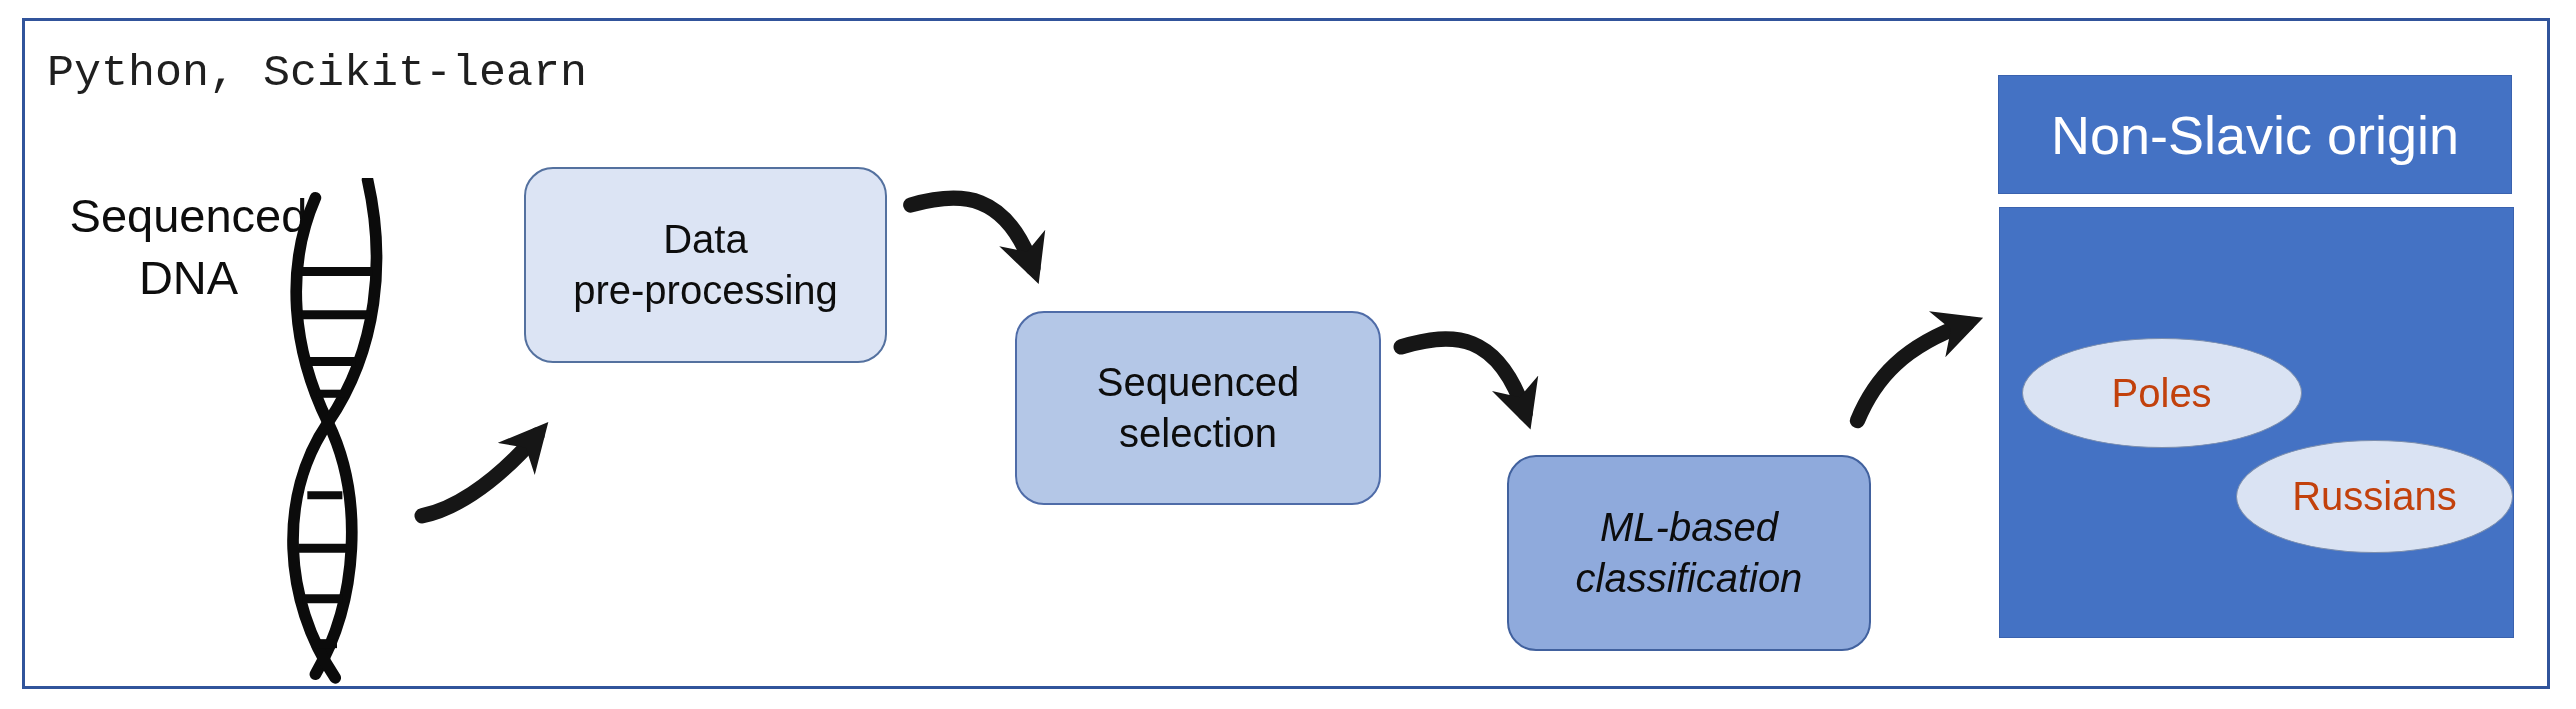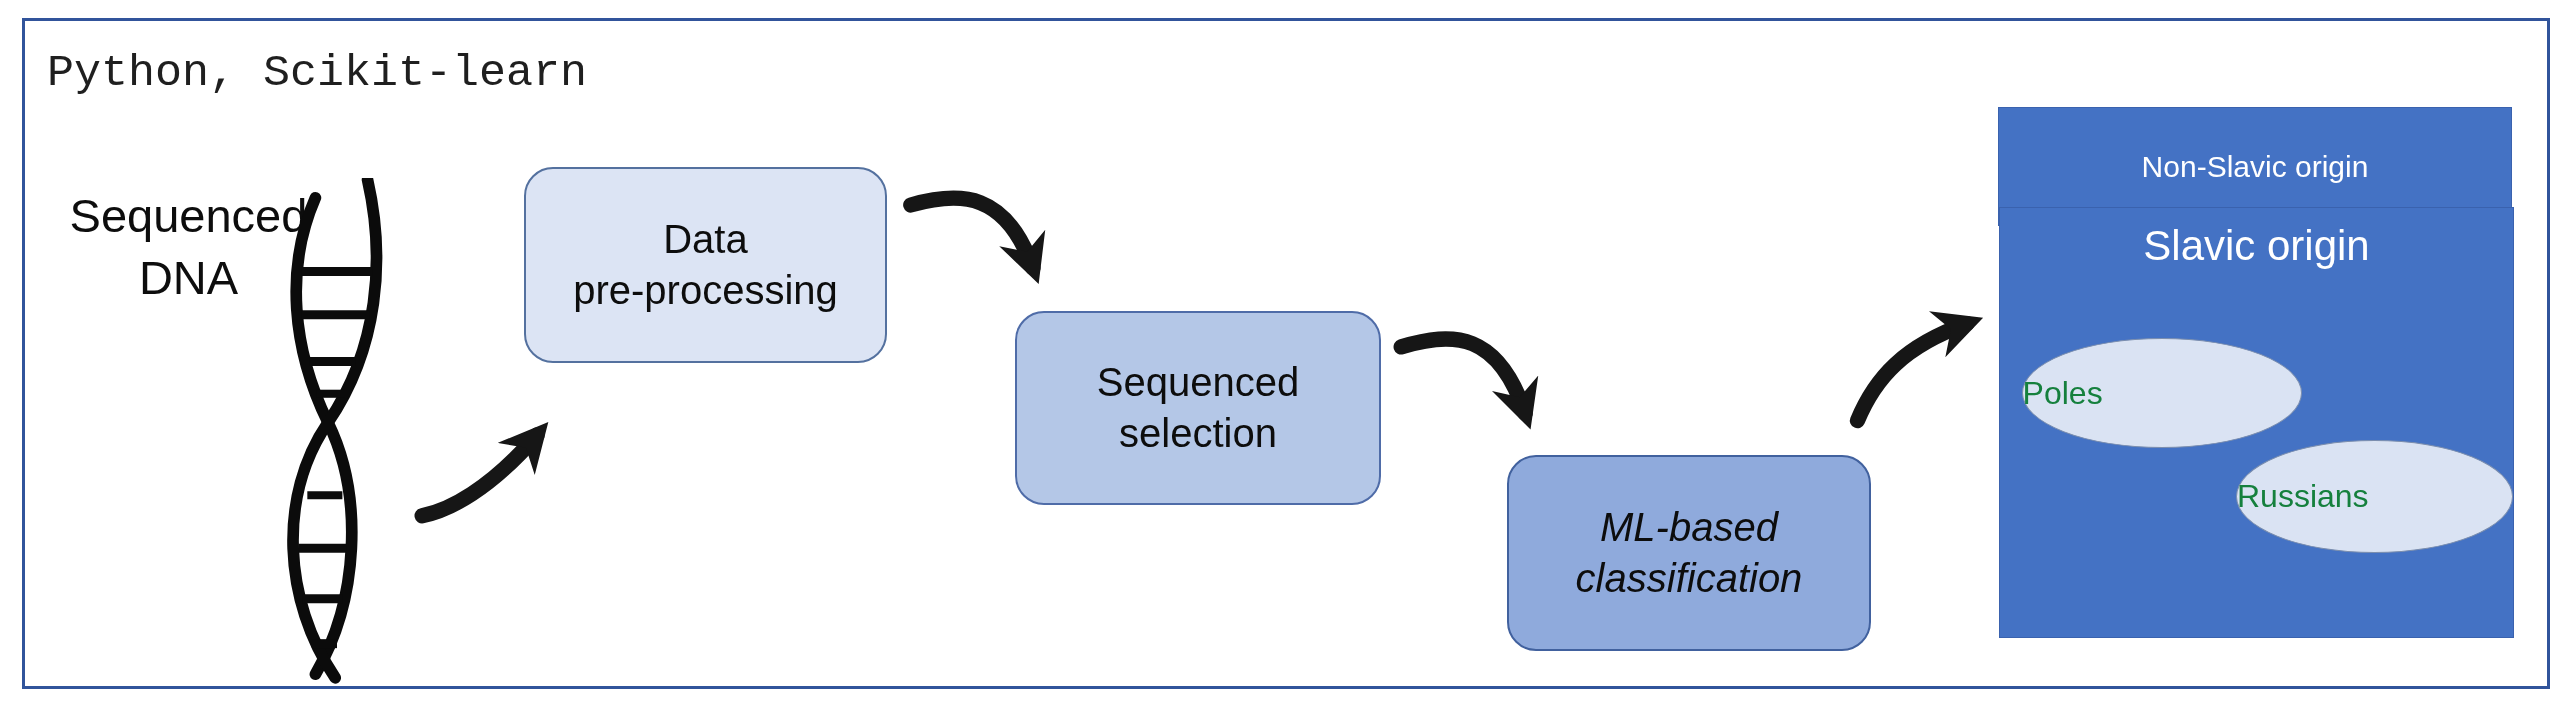--- a/index.html
+++ b/index.html
@@ -67,40 +67,39 @@
   .step-3 { left: 1507px; top: 455px; width: 364px; height: 196px; }
   .class-box {
     position: absolute;
     box-sizing: border-box;
     border: 1.8px solid #3a62ae;
     color: #ffffff;
   }
   .class-nonslavic {
     left: 1998px; top: 75px; width: 514px; height: 119px;
     display: flex; align-items: center; justify-content: center;
-    font-size: 30px;
-    margin-top: 32px;
+    font-size: 54px;
   }
   .class-slavic {
     left: 1999px; top: 207px; width: 515px; height: 431px;
     font-size: 42px;
   }
   .slavic-title {
     position: absolute;
     left: 0; top: 14.4px; width: 100%;
     text-align: center;
   }
   .group-oval {
     position: absolute;
     box-sizing: border-box;
     border: 1.8px solid #7b8eae;
     border-radius: 50%;
-    display: flex; align-items: center; 
-    font-size: 32px;
-    color: #15803d;
+    display: flex; align-items: center; justify-content: center;
+    font-size: 40px;
+    color: #c2410c;
   }
   .oval-poles    { left: 21.6px;  top: 130px; width: 280px; height: 110px; }
   .oval-russians { left: 236px; top: 232px; width: 277px; height: 113px; }
   .oval-serbs    { left: 116px; top: 328px; width: 274px; height: 101px; }
 </style>
 </head>
 <body>
 
 <div class="canvas">
 
@@ -141,21 +140,20 @@
   <div class="step-box step-3" style="background-color: rgb(143, 170, 220); border-color: rgb(65, 97, 158); font-style: italic;">
     <span>ML-based
 classification</span>
   </div>
 
   <div class="class-box class-nonslavic" style="background-color: rgb(68, 114, 196); border-color: rgb(58, 98, 174);">
     <span>Non-Slavic origin</span>
   </div>
 
   <div class="class-box class-slavic" style="background-color: rgb(68, 114, 196); border-color: rgb(58, 98, 174);">
-    <div class="slavic-title">Slavic origin</div>
     <div class="group-oval oval-poles" style="background-color: rgb(218, 227, 243); border-color: rgb(123, 142, 174);">
       <span>Poles</span>
     </div>
     <div class="group-oval oval-russians" style="background-color: rgb(218, 227, 243); border-color: rgb(123, 142, 174);">
       <span>Russians</span>
     </div>
   </div>
 
   <svg class="arrows-svg" viewBox="0 0 2868 790">
     <defs>

